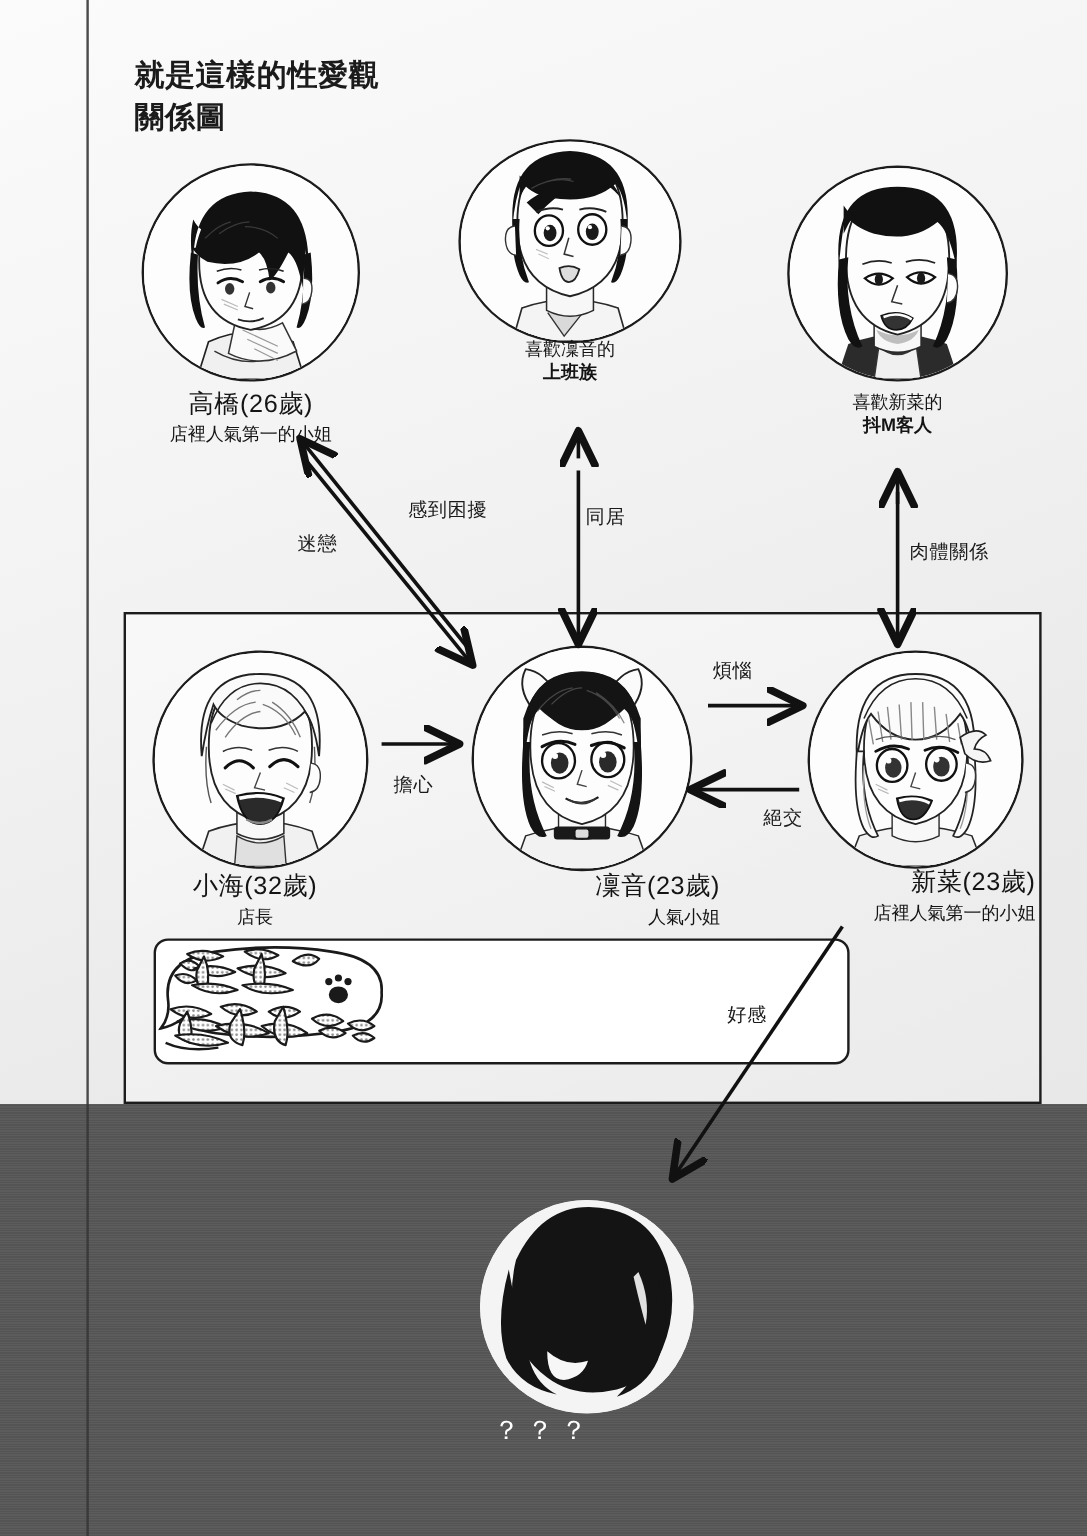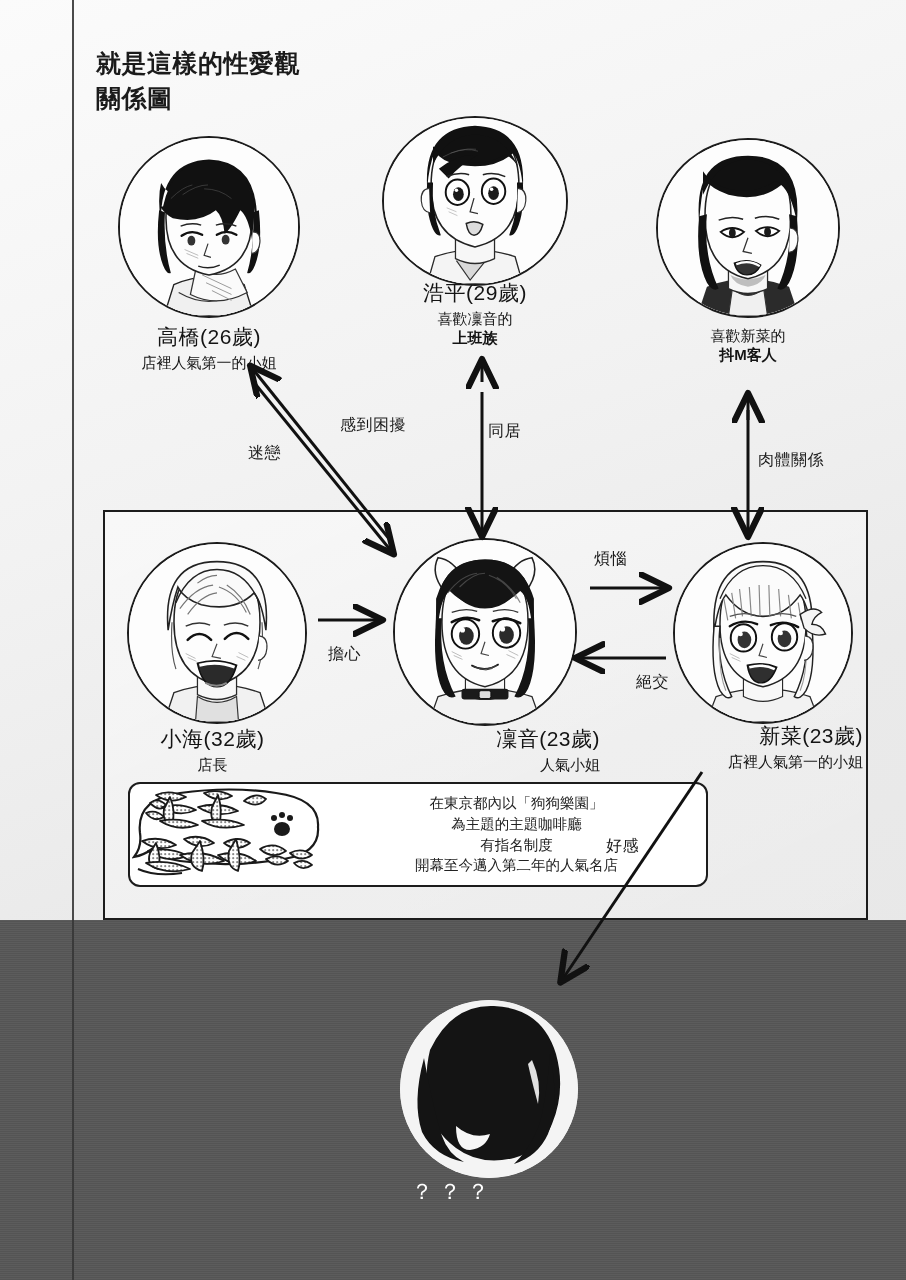--- a/index.html
+++ b/index.html
@@ -31,21 +31,21 @@
     background-image: repeating-linear-gradient(0deg, rgba(0,0,0,.10) 0 1px, rgba(255,255,255,0) 1px 2px);
     opacity: .85;
   }
   .dark-band-rule {
     position: absolute; left: 72px; top: 920px; width: 2px; height: 360px;
     background: #3a3a3a;
   }
 
   
   .title {
-    position: absolute; left: 96px; top: 46px;
+    position: absolute; left: 112px; top: 46px;
     font-size: 25px; font-weight: 700; color: #1b1b1b;
     line-height: 1.38; letter-spacing: .5px;
   }
   .title span { display: block; }
 
   
   .portrait {
     position: absolute;
     border-radius: 50%;
     overflow: hidden;
@@ -238,21 +238,20 @@
       <path d="M135 90 q9 1 8 13 q-1 11 -9 12" fill="#fdfdfd" stroke="#333" stroke-width="1.2"></path>
     </svg>
   </div>
 
   <div class="namebox" style="left:79px; top:324px; width:260px;">
     <div class="nm">高橋(26歲)</div>
     <div class="ds">店裡人氣第一的小姐</div>
   </div>
 
   <div class="namebox" style="left:355px; top:280px; width:240px;">
-    <div class="nm">浩平(29歲)</div>
     <div class="ds">喜歡凜音的</div>
     <div class="ds2">上班族</div>
   </div>
 
   <div class="namebox" style="left:628px; top:324px; width:240px;">
     <div class="ds">喜歡新菜的</div>
     <div class="ds2">抖M客人</div>
   </div>
 
   <div class="shop-panel">
@@ -425,26 +424,20 @@
             <path d="M104 54 q6 20 2 32 q-12 -4 -9 -20z"></path>
             <path d="M128 64 q14 -8 26 2 q-14 9 -26 -2z"></path>
             <path d="M134 74 q12 -6 22 2 q-12 8 -22 -2z"></path>
             <path d="M158 68 q12 -6 22 2 q-12 8 -22 -2z"></path>
             <path d="M162 78 q10 -5 18 2 q-10 7 -18 -2z"></path>
           </g>
 
           <path d="M6 84 q18 8 44 4" stroke="#1a1a1a" stroke-width="2" fill="none"></path>
         </svg>
       </div>
-      <div class="shop-desc">
-        <span>在東京都內以「狗狗樂園」</span>
-        <span>為主題的主題咖啡廳</span>
-        <span>有指名制度</span>
-        <span>開幕至今邁入第二年的人氣名店</span>
-      </div>
     </div>
   </div>
 
   <div class="namebox" style="left:95px; top:726px; width:235px;">
     <div class="nm">小海(32歲)</div>
     <div class="ds">店長</div>
   </div>
 
   <div class="namebox" style="left:360px; top:726px; width:240px;text-align:right;">
     <div class="nm">凜音(23歲)</div>

